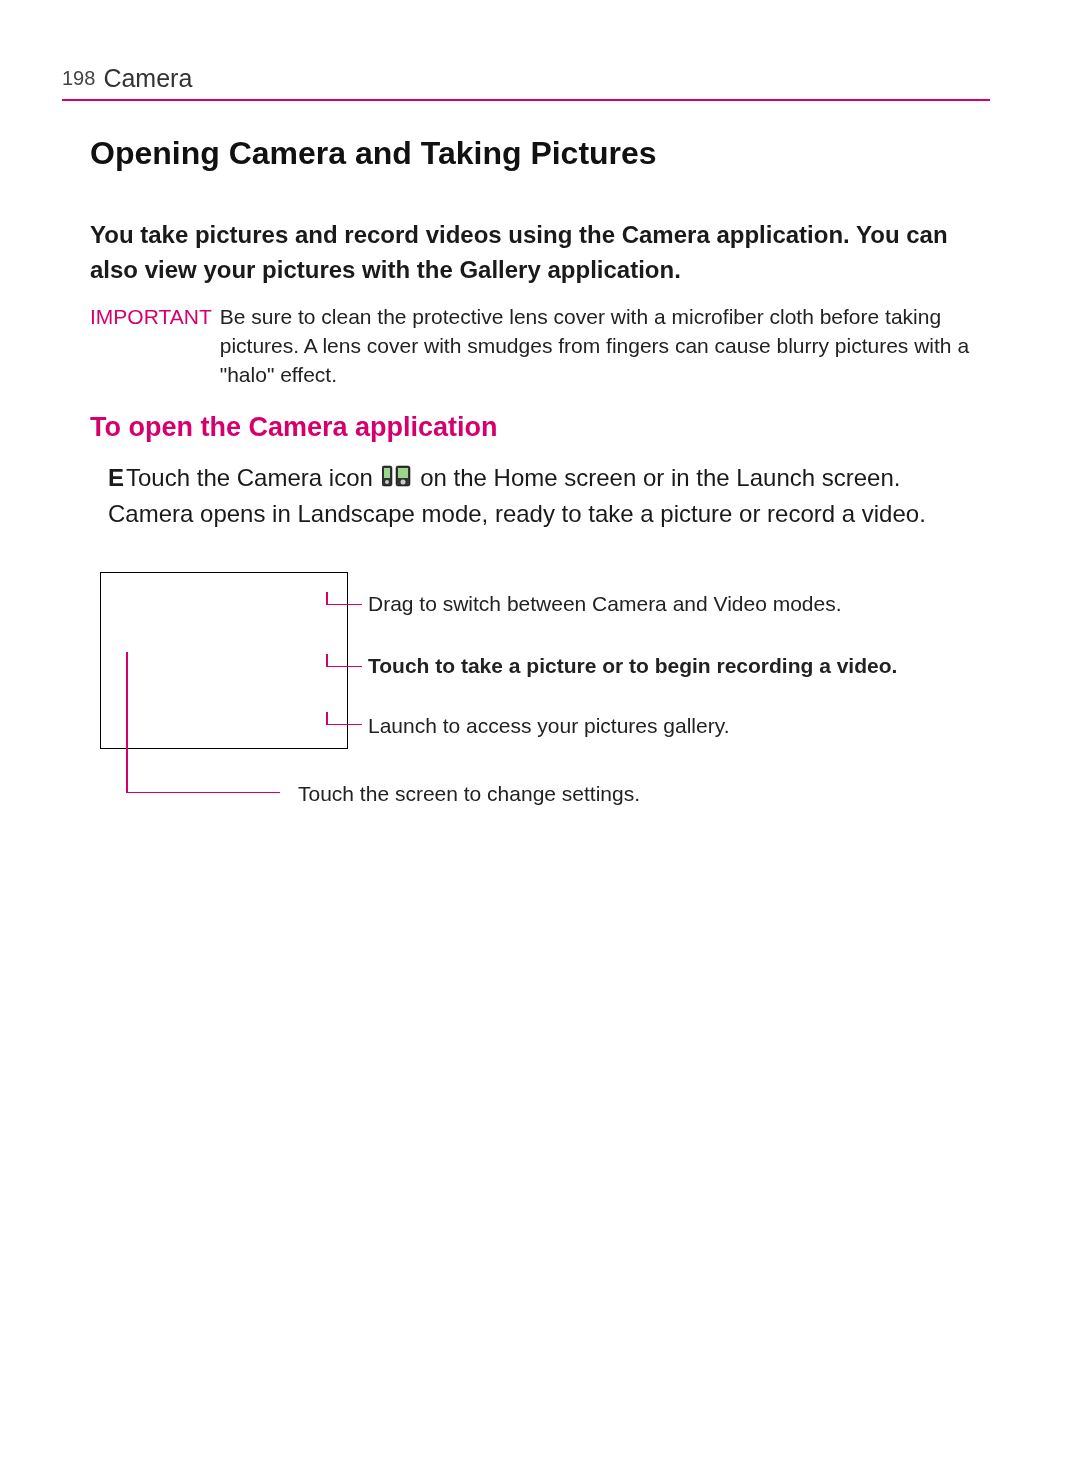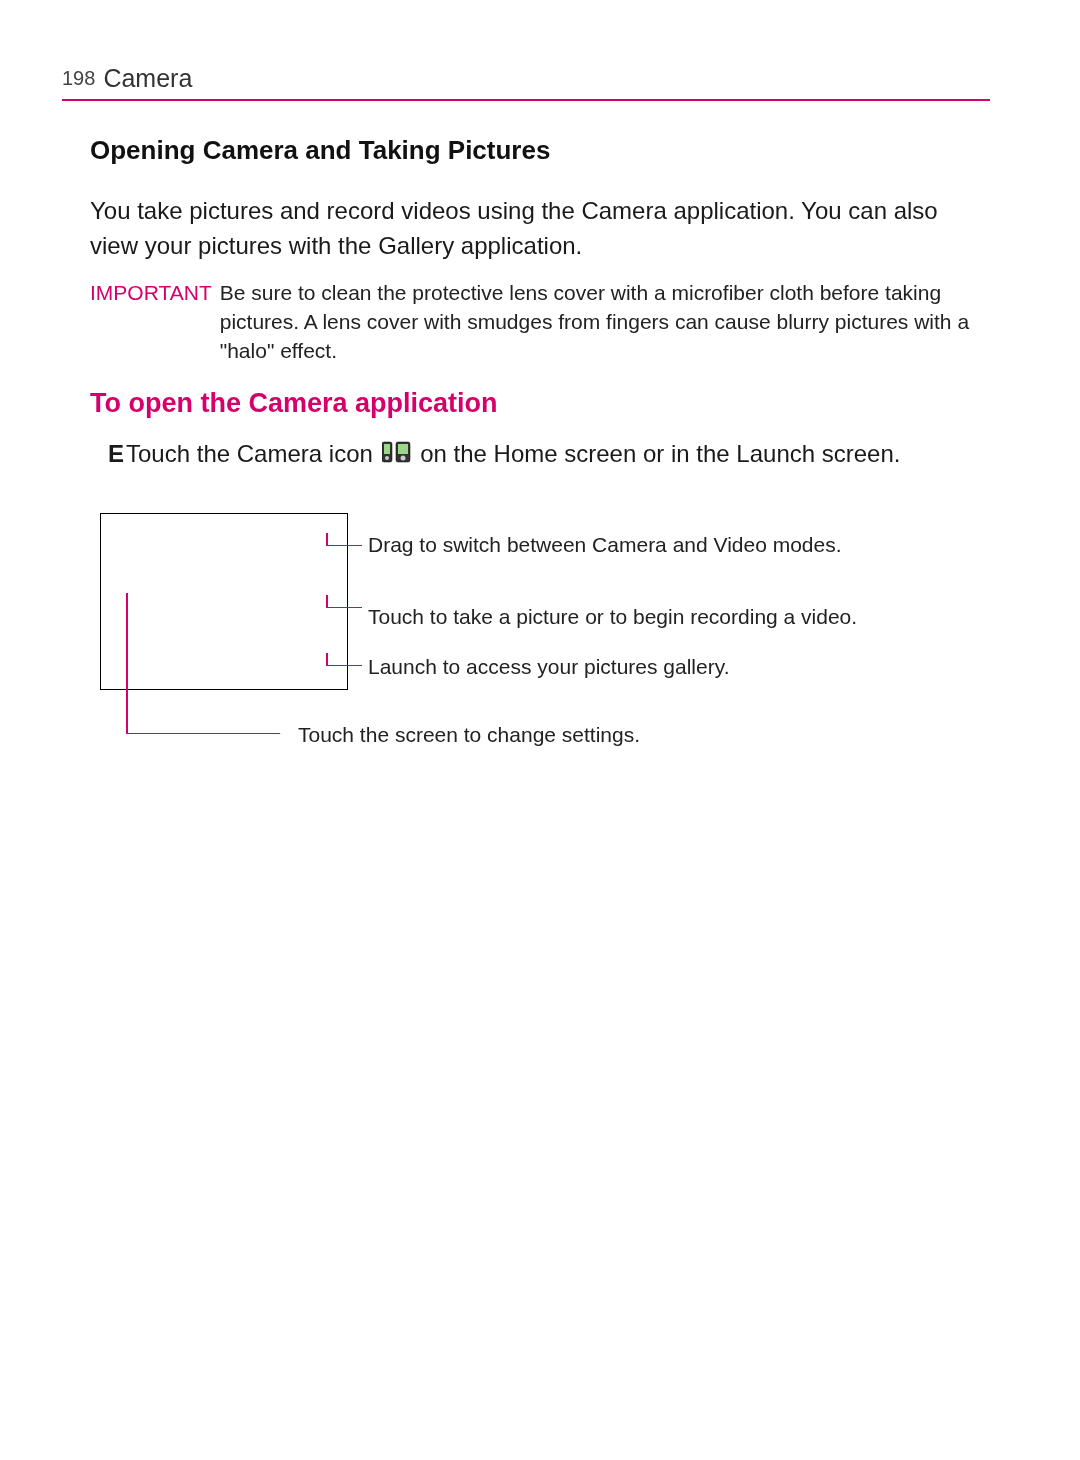--- a/index.html
+++ b/index.html
@@ -26,29 +26,30 @@
     font-size: 25px;
     color: #333;
   }
   .rule {
     height: 2px;
     background: #d6006c;
     margin-left: -28px;
     margin-bottom: 34px;
   }
   h1 {
-    font-size: 26px;
+    font-size: 32px;
     font-weight: 600;
-    margin-bottom: 28px;
+    margin-bottom: 46px;
     color: #111;
   }
   .intro {
     font-size: 24px;
     line-height: 1.45;
     margin-bottom: 14px;
+    font-weight: bold;
   }
   .intro .app1, .intro .app2 { }
   .important-block {
     display: flex;
     gap: 8px;
     font-size: 21px;
     line-height: 1.4;
     margin-bottom: 22px;
     justify-content: space-between;
   }
@@ -145,32 +146,33 @@
     <svg width="30" height="22" viewBox="0 0 30 22">
       <rect x="0" y="1" width="10" height="20" rx="2" fill="#333" stroke="#000" stroke-width="0.5"></rect>
       <rect x="2" y="3" width="6" height="10" fill="#9bd68a"></rect>
       <circle cx="5" cy="17" r="2" fill="#ccc"></circle>
       <rect x="14" y="1" width="14" height="20" rx="2" fill="#333" stroke="#000" stroke-width="0.5"></rect>
       <rect x="16" y="3" width="10" height="10" fill="#9bd68a"></rect>
       <circle cx="21" cy="17" r="2.5" fill="#ccc"></circle>
     </svg>
   </span><span> on the Home screen or in the Launch screen.</span>
   <br>
+  <span>Camera opens in Landscape mode, ready to take a picture or record a video.</span>
 </div>
 
 <div class="diagram">
   <div class="diag-box"></div>
 
   <div class="tick" style="left:236px; top:20px;"></div>
   <div class="leader leader-h" style="left:236px; top:32px; width:36px;"></div>
   <div class="callout" style="left:278px; top:18px;">Drag to switch between Camera and Video modes.</div>
 
   <div class="tick" style="left:236px; top:82px;"></div>
   <div class="leader leader-h" style="left:236px; top:94px; width:36px;"></div>
-  <div class="callout" style="left:278px; top:90px;">Touch to take a picture or to begin recording a video.</div>
+  <div class="callout" style="left:278px; top:80px;font-weight:bold;">Touch to take a picture or to begin recording a video.</div>
 
   <div class="tick" style="left:236px; top:140px;"></div>
   <div class="leader leader-h" style="left:236px; top:152px; width:36px;"></div>
   <div class="callout" style="left:278px; top:140px;">Launch to access your pictures gallery.</div>
 
   <div class="leader leader-v" style="left:36px; top:80px; height:140px;"></div>
   <div class="leader leader-h" style="left:36px; top:220px; width:154px;"></div>
   <div class="callout" style="left:208px; top:208px; max-width:700px;">Touch the screen to change settings.</div>
 </div>
 

